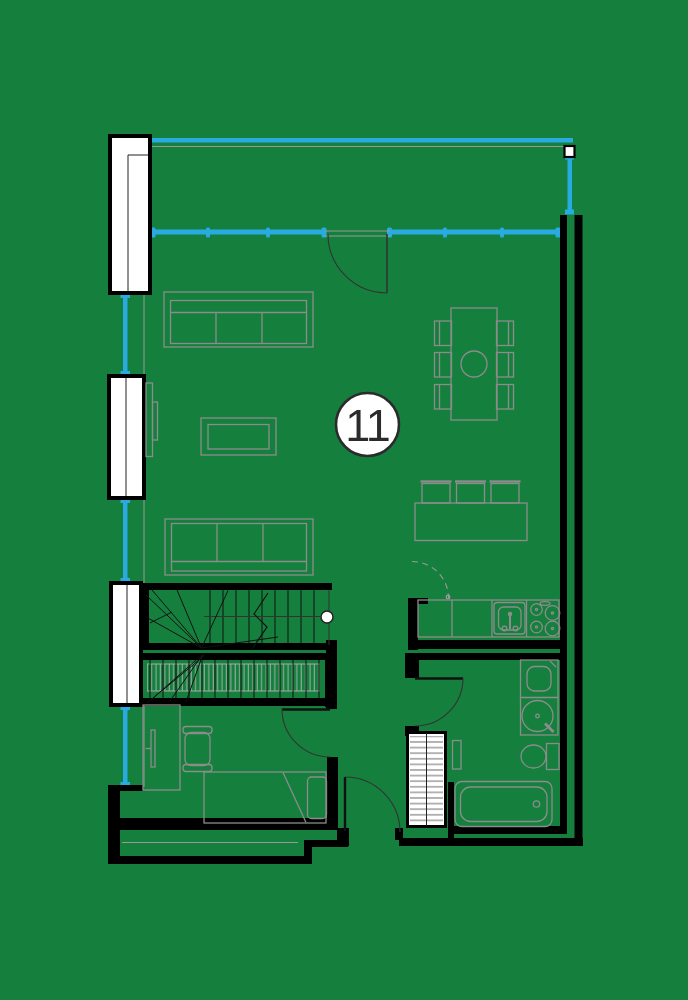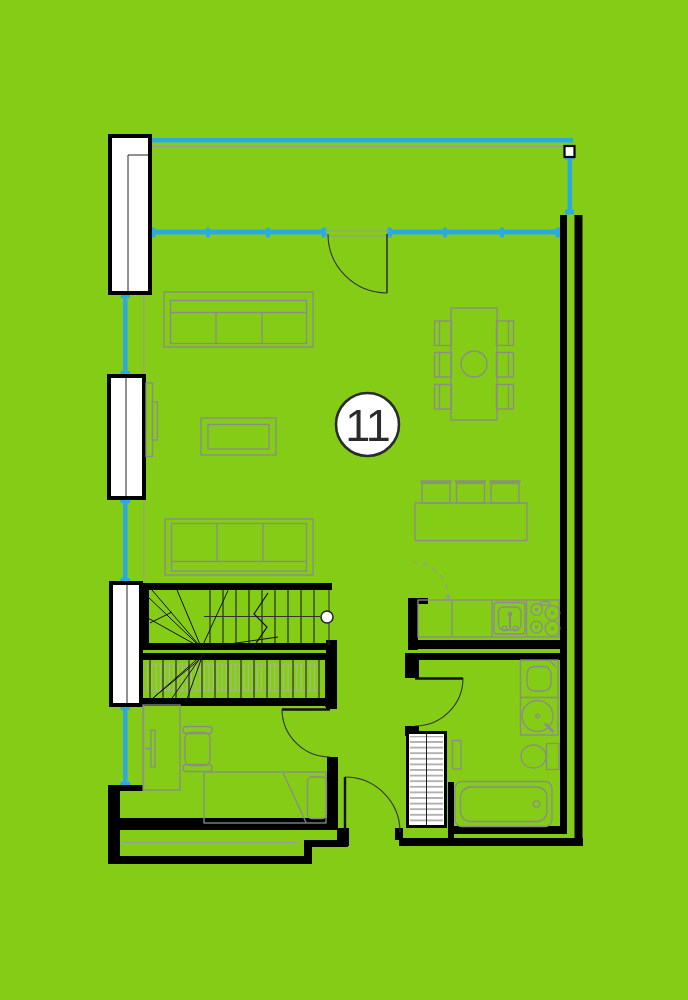--- a/index.html
+++ b/index.html
@@ -1,16 +1,16 @@
 <!DOCTYPE html>
 <html><head>
 <meta charset="utf-8">
 <style>
   html,body{margin:0;padding:0;background:#ffffff;}
-  .page{width:688px;height:1000px;position:relative;background:#84cc16;overflow:hidden;}
+  .page{width:688px;height:1000px;position:relative;background:#15803d;overflow:hidden;}
   svg{display:block;}
   text.unit{font-family:"Liberation Sans", sans-serif;font-size:45px;letter-spacing:-1px;}
 </style>
 </head>
 <body>
 
 <div class="page">
 <svg width="688" height="1000" viewBox="0 0 688 1000">
   <defs>
     <pattern id="hatchV" patternUnits="userSpaceOnUse" width="4.4" height="30">

